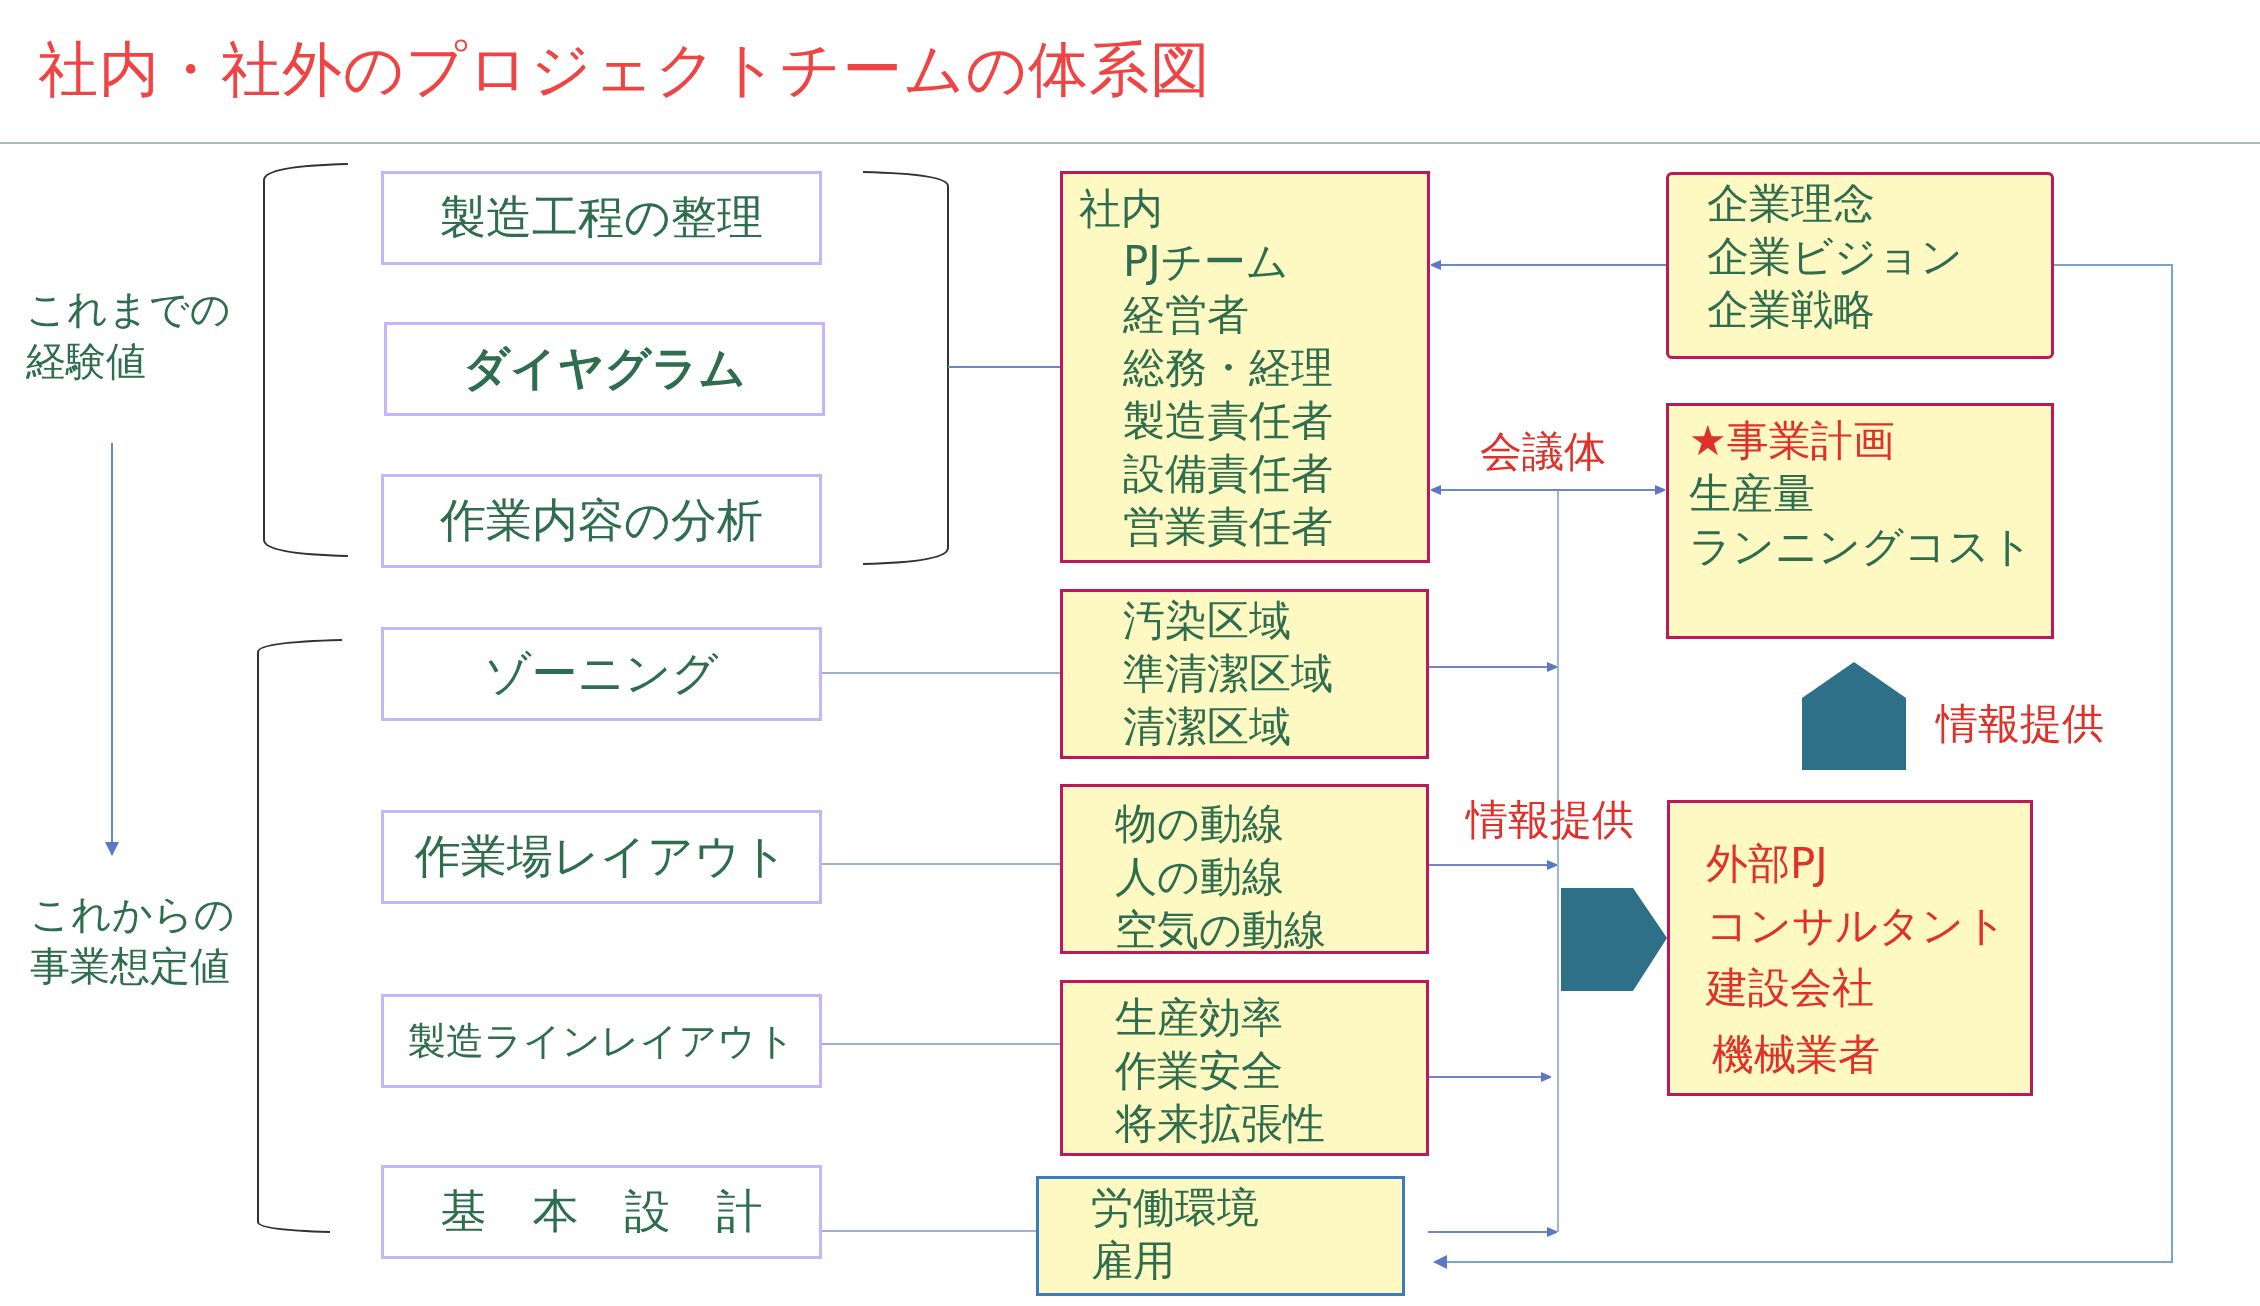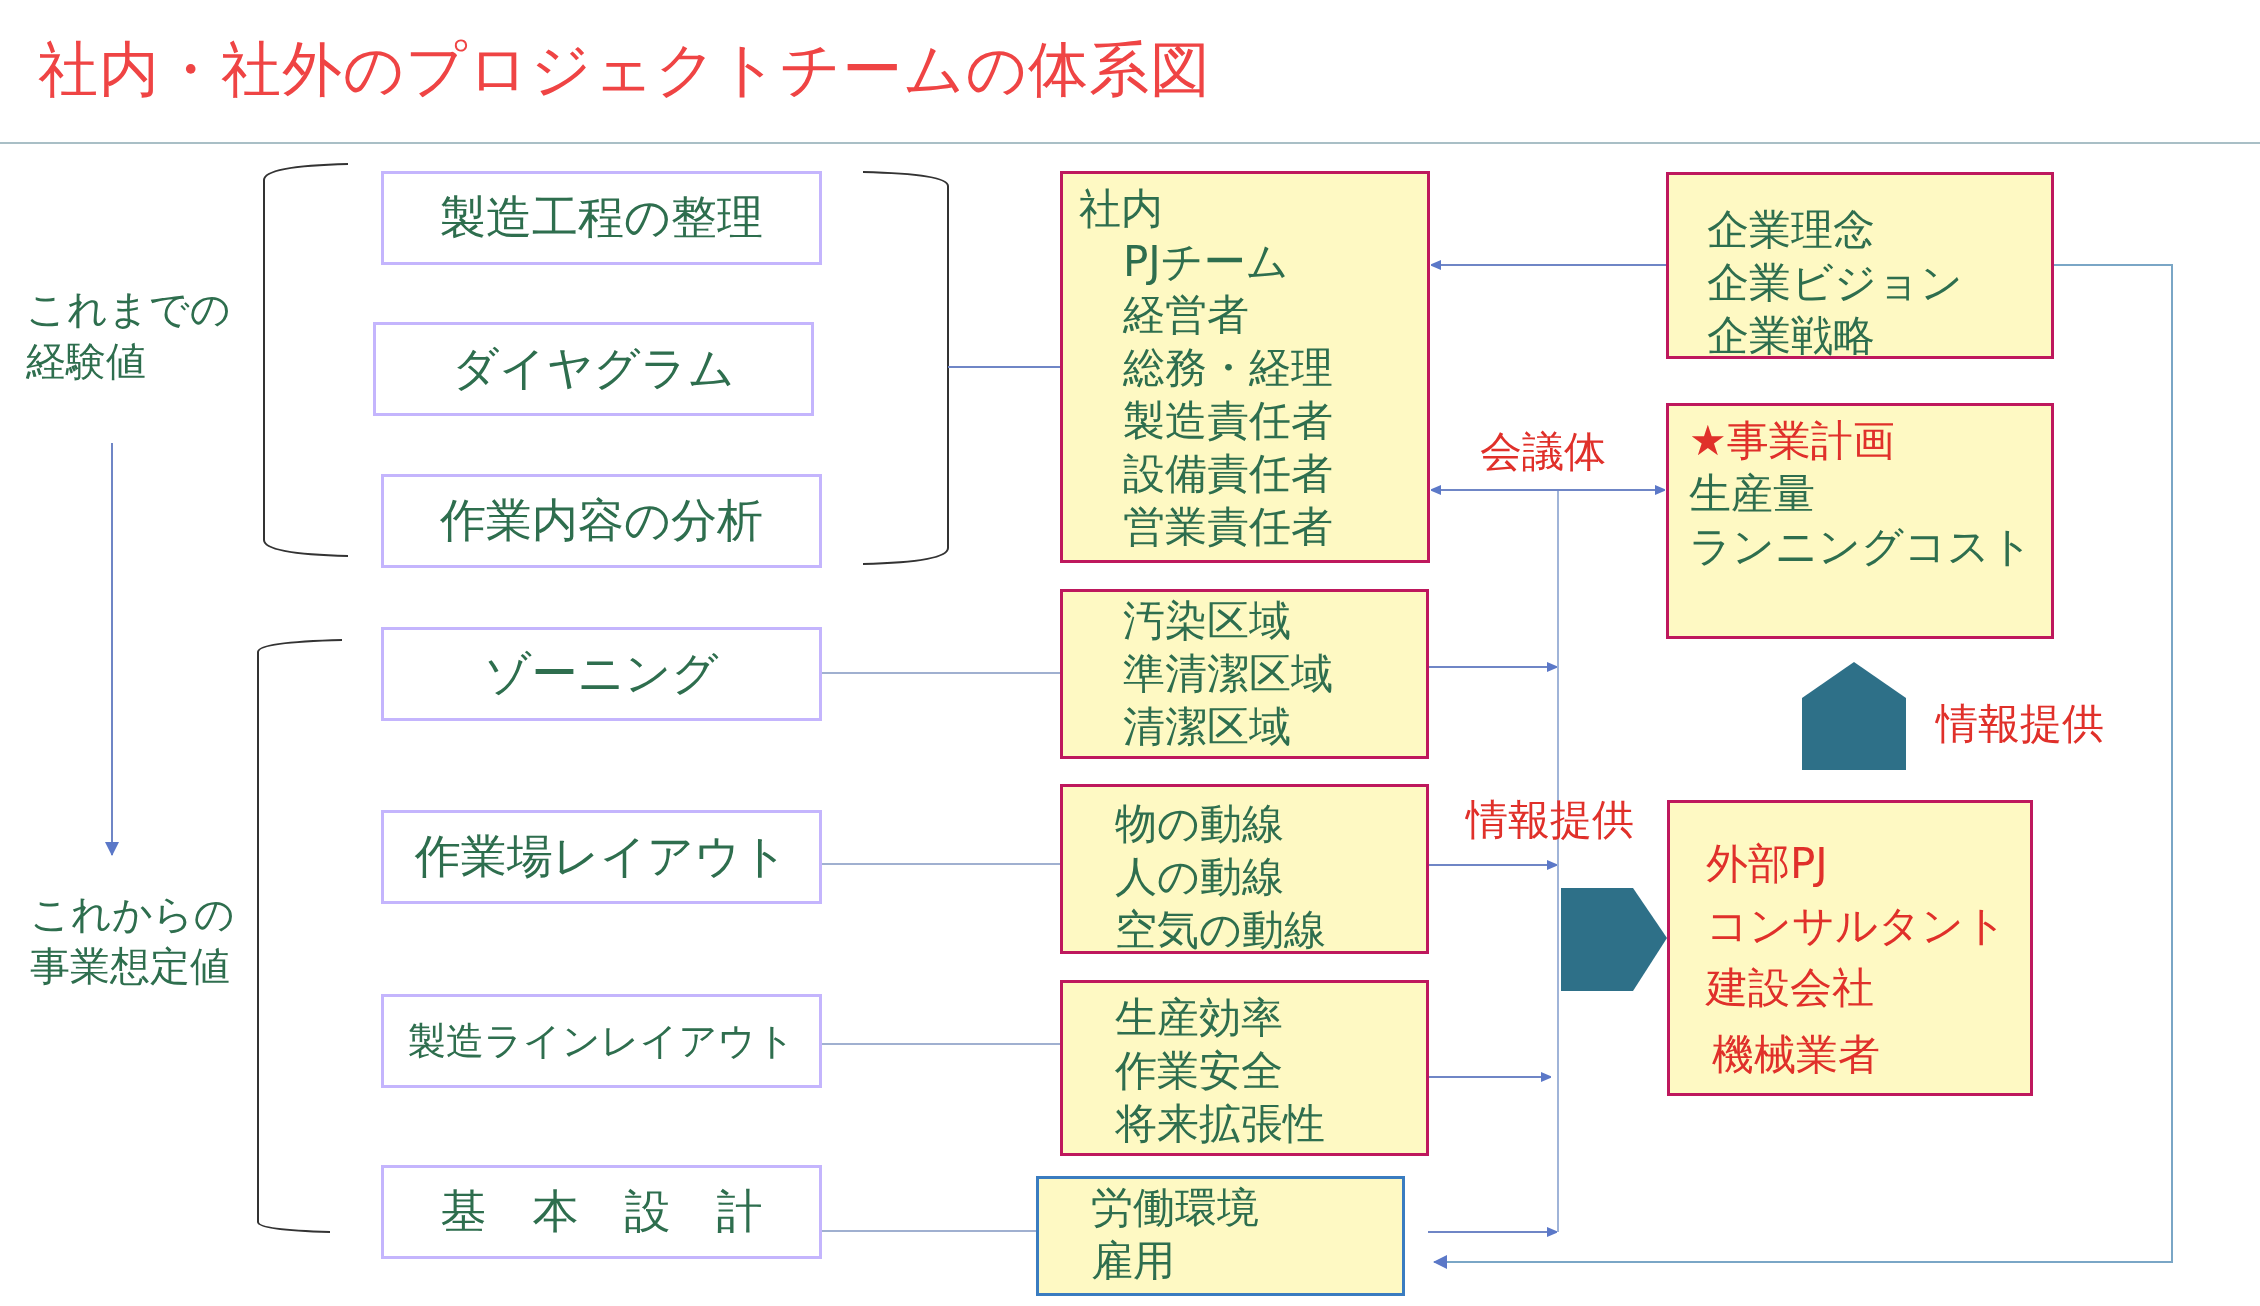--- a/index.html
+++ b/index.html
@@ -70,21 +70,21 @@
   <div>経験値</div>
 </div>
 <div class="lbl" style="left:30px;top:888px;">
   <div>これからの</div>
   <div>事業想定値</div>
 </div>
 
 <div class="kbox" style="left:381px;top:171px;width:441px;height:94px;">
   <span>製造工程の整理</span>
   </div>
-<div class="kbox" style="left:373px;top:322px;width:441px;height:94px;">
+<div class="kbox" style="left:384px;top:322px;width:441px;height:94px;font-weight:bold;">
   <span>ダイヤグラム</span>
   </div>
 <div class="kbox" style="left:381px;top:474px;width:441px;height:94px;">
   <span>作業内容の分析</span>
   </div>
 
 <div class="kbox" style="left:381px;top:627px;width:441px;height:94px;">
   <span>ゾーニング</span>
   </div>
 <div class="kbox" style="left:381px;top:810px;width:441px;height:94px;">
@@ -122,21 +122,21 @@
 <div class="ibox" style="left:1060px;top:980px;width:369px;height:176px;padding:8px 0 0 52px;">
   <div class="line">生産効率</div>
   <div class="line">作業安全</div>
   <div class="line">将来拡張性</div>
 </div>
 <div class="ibox" style="left:1036px;top:1176px;width:369px;height:120px;padding:2px 0 0 52px;border-color:#3a7cc0;">
   <div class="line">労働環境</div>
   <div class="line">雇用</div>
 </div>
 
-<div class="ibox" style="left:1666px;top:172px;width:388px;height:187px;padding:28px 0 0 38px;">
+<div class="ibox" style="left:1666px;top:172px;width:388px;height:187px;padding:2px 0 0 38px;border-radius:6px;">
   <div class="line">企業理念</div>
   <div class="line">企業ビジョン</div>
   <div class="line">企業戦略</div>
 </div>
 
 <div class="ibox" style="left:1666px;top:403px;width:388px;height:236px;padding:8px 12px 0 20px;">
   <div class="line red">★事業計画</div>
   <div class="line">生産量</div>
   <div class="line">ランニングコスト</div>
 </div>

